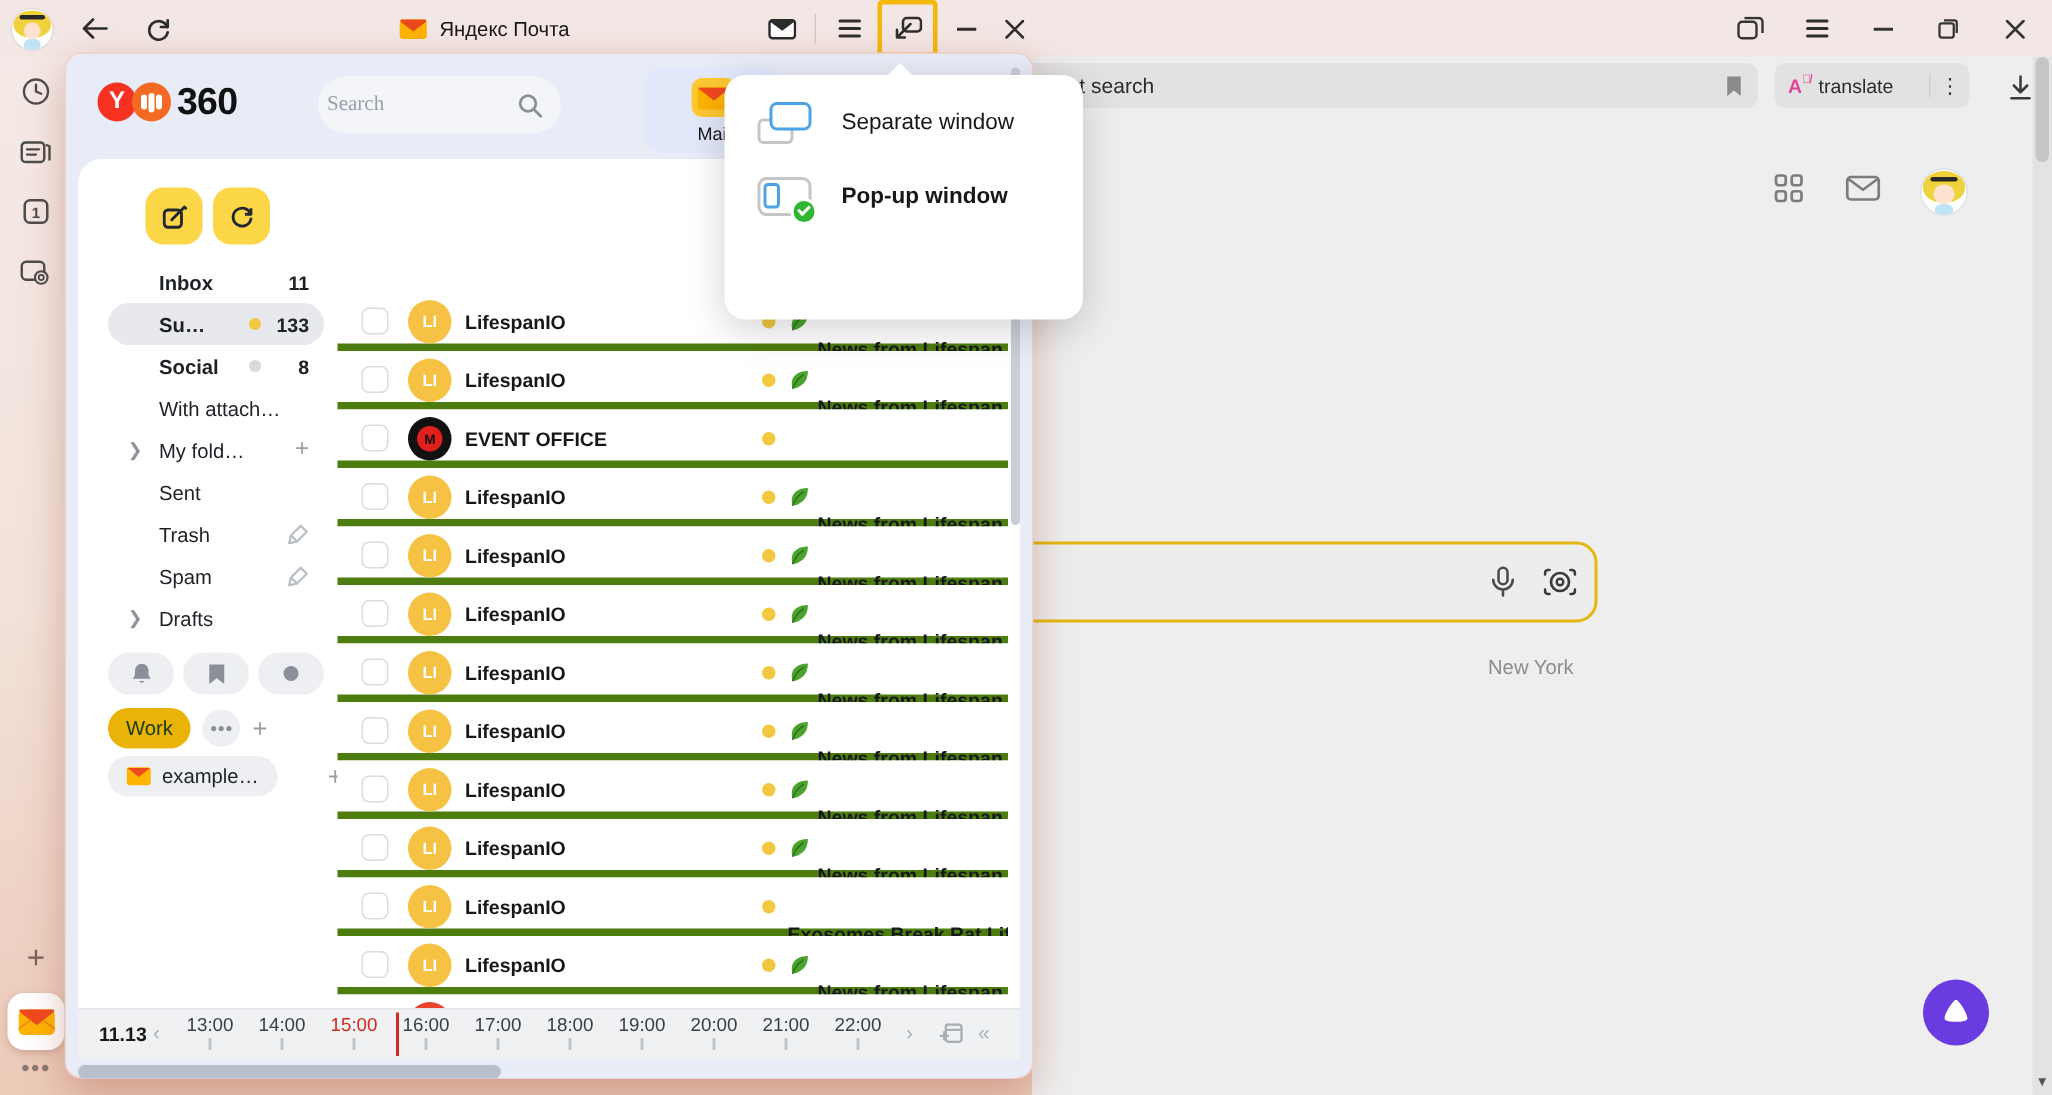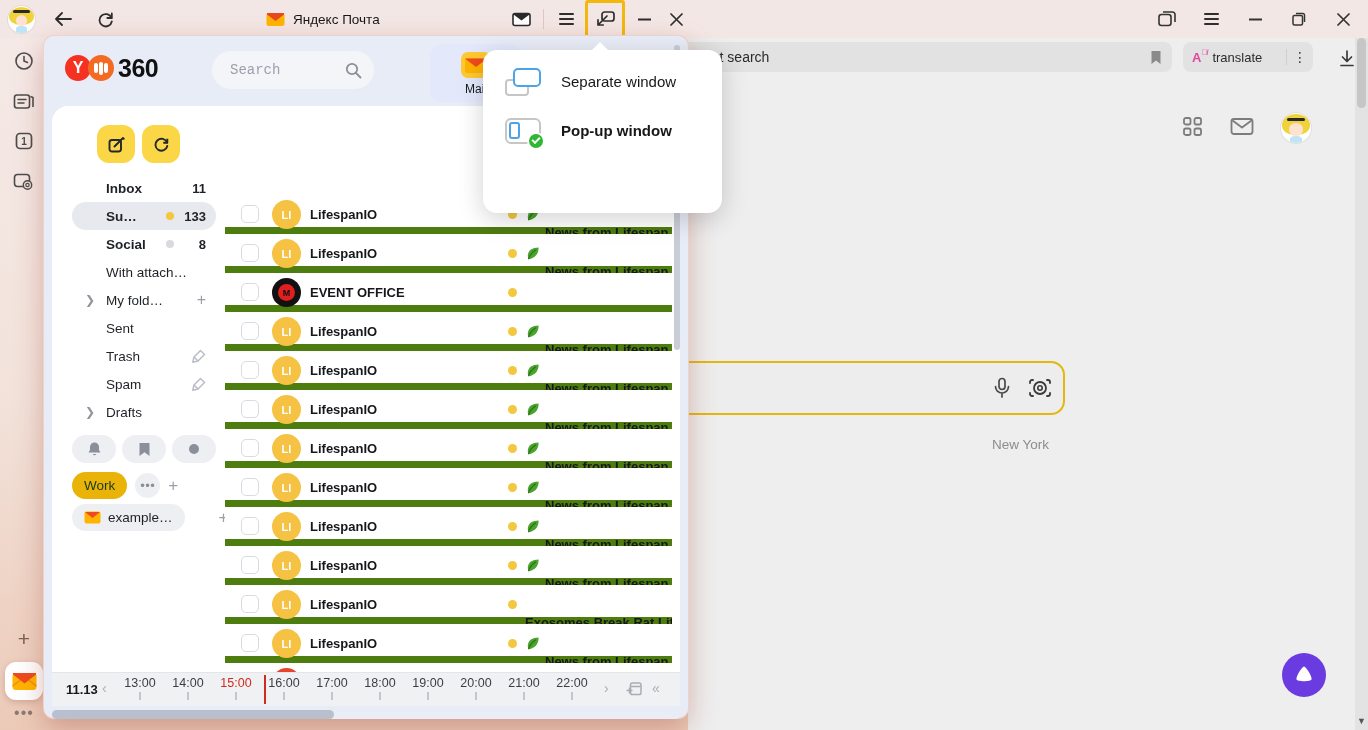--- a/index.html
+++ b/index.html
@@ -64,21 +64,21 @@
     box-shadow:0 0 0 1px #efd2ca,0 10px 28px rgba(150,60,40,.35);}
   .pp-card{position:absolute;left:8px;top:70px;width:628px;height:600px;background:#ffffff;border-radius:16px;overflow:hidden;}
 
   .pp-logo{position:absolute;left:21px;top:18px;display:flex;align-items:center;height:28px;}
   .logo-y{width:26px;height:26px;border-radius:50%;background:#f53222;color:#fff;font-weight:bold;font-size:16px;display:flex;align-items:center;justify-content:center;}
   .logo-o{width:26px;height:26px;border-radius:50%;background:#f56a22;margin-left:-3px;display:flex;align-items:center;justify-content:center;gap:1.5px;}
   .logo-o i{display:block;width:3.5px;height:10px;background:#fff;border-radius:2px;}
   .logo-o i:nth-child(2){height:13px;}
   .logo-360{font-size:25px;font-weight:bold;color:#111;margin-left:4px;letter-spacing:-.5px;}
   .pp-search{position:absolute;left:168px;top:15px;width:162px;height:38px;background:#f4f5f8;border-radius:19px;display:flex;align-items:center;}
-  .pp-search input{border:0;outline:0;background:transparent;margin-left:16px;flex:1;font-size:14px;color:#000000;font-family:Liberation Mono, monospace;width:100px;}
+  .pp-search input{border:0;outline:0;background:transparent;margin-left:4px;flex:1;font-size:14px;color:#000000;font-family:Liberation Serif, serif;width:100px;}
   .pp-search input::placeholder{color:#9aa0ac;}
   .pp-search .mag{margin-right:12px;display:flex;}
   .mail-tab{position:absolute;left:386px;top:8px;width:92px;height:58px;background:#e3e9fb;border-radius:12px;display:flex;flex-direction:column;align-items:center;justify-content:center;gap:3px;}
   .mail-tab .lbl{font-size:12px;color:#17181a;}
 
   .btn-sq{position:absolute;width:38px;height:38px;border-radius:12px;background:#fbd647;display:flex;align-items:center;justify-content:center;}
   .btn-compose{left:53px;top:89px;}
   .btn-refresh{left:98px;top:89px;}
 
   .folder-list{position:absolute;left:28px;top:138px;width:144px;}
@@ -104,21 +104,21 @@
   .more-circle{width:25px;height:25px;border-radius:50%;background:#edeff2;color:#8a8f99;display:flex;align-items:center;justify-content:center;font-size:13px;letter-spacing:.5px;}
   .tag-plus{color:#9aa0a8;font-size:17px;}
 
   .tabbar{position:absolute;left:184px;top:77px;width:430px;height:32px;background:#fff;border-radius:14px;}
   .list-toolbar{position:absolute;left:181px;top:126px;height:28px;display:flex;align-items:center;color:#c6cad2;font-size:13.5px;}
   .list-toolbar .cb{margin-left:16px;}
   .tool-item{display:flex;align-items:center;gap:7px;margin-left:28px;}
   .cb{width:18px;height:18px;border:1.5px solid #d8dbe2;border-radius:5px;background:#fff;box-sizing:border-box;}
 
   .list-rows{position:absolute;left:181px;top:159px;width:447px;}
-  .msg-row{position:relative;height:39px;border-bottom:7px solid #4d7c0f;box-sizing:border-box;background:#fff;}
+  .msg-row{position:relative;height:39px;border-bottom:5px solid #4d7c0f;box-sizing:border-box;background:#fff;}
   .msg-row .cb{position:absolute;left:16px;top:10px;}
   .msg-av{position:absolute;left:47px;top:5px;width:29px;height:29px;border-radius:50%;display:flex;align-items:center;justify-content:center;font-size:11px;font-weight:bold;color:#fff;}
   .msg-av.yellow{background:#f6c243;}
   .msg-av.event{background:#111;}
   .msg-av.event .ring{width:17px;height:17px;border-radius:50%;background:#e01f1f;display:flex;align-items:center;justify-content:center;color:#111;font-size:9px;font-weight:bold;}
   .msg-av.red{background:#e8432d;}
   .msg-sender{position:absolute;left:85px;top:0;height:39px;display:flex;align-items:center;font-size:13px;font-weight:bold;color:#15171a;width:190px;overflow:hidden;white-space:nowrap;}
   .msg-dot{position:absolute;left:283px;top:15px;width:9px;height:9px;border-radius:50%;background:#f2c841;}
   .msg-right{position:absolute;left:300px;right:0;top:0;height:39px;display:flex;align-items:center;gap:5px;overflow:hidden;}
   .msg-subject{font-size:13px;font-weight:bold;color:#15171a;white-space:nowrap;margin-top:36px;}

